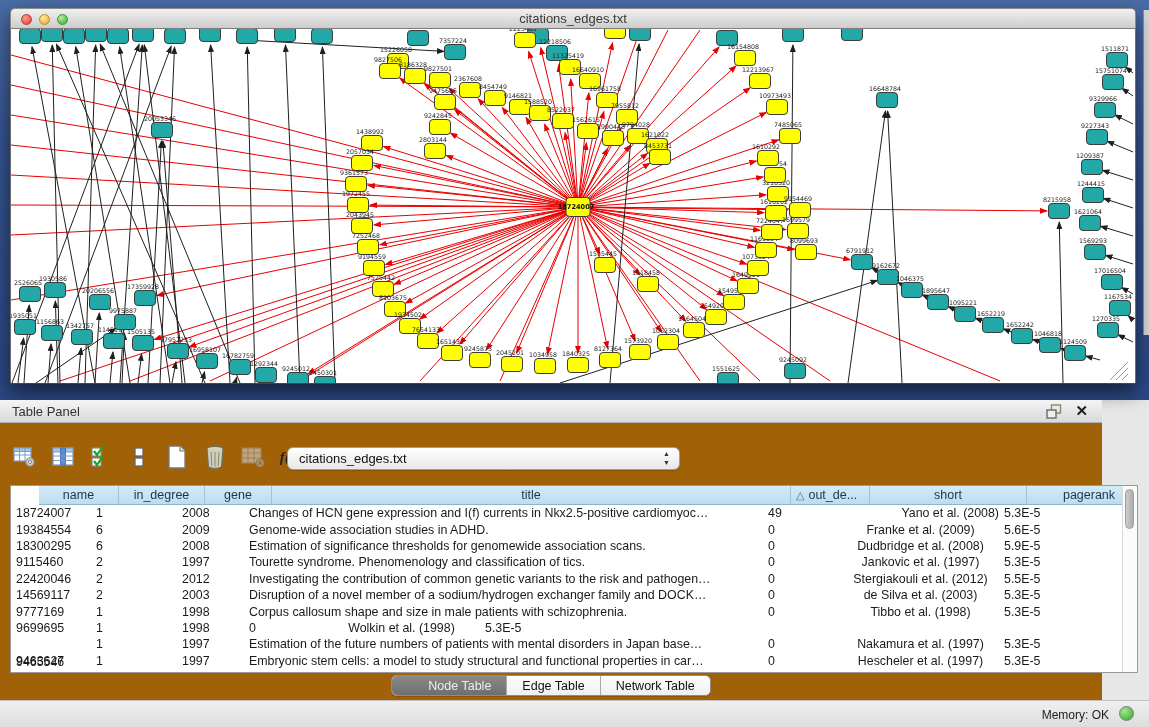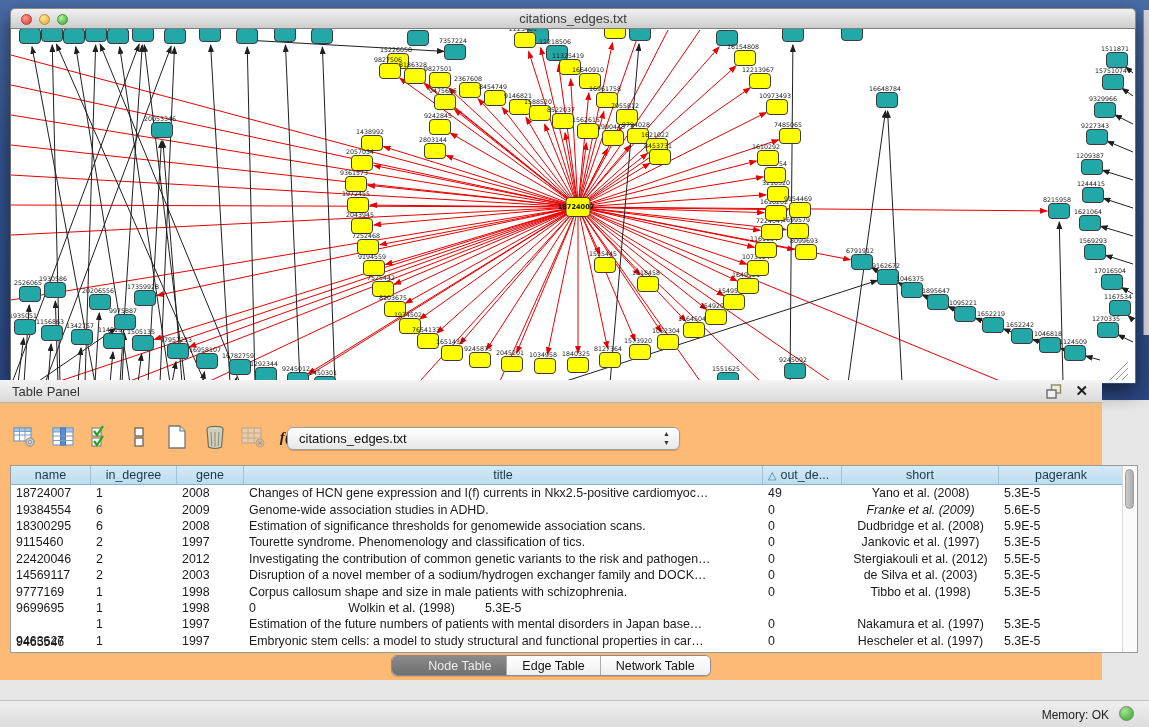--- a/index.html
+++ b/index.html
@@ -20,41 +20,41 @@
   .t-yellow { left:28px; background:radial-gradient(circle at 35% 30%,#FFE9A6,#F6BE50 60%,#E0A338); border:1px solid #BB8C2F; }
   .t-green  { left:46px; background:radial-gradient(circle at 35% 30%,#B9F0A3,#62C654 60%,#4AAD3E); border:1px solid #3E9635; }
   .net-title { text-align:center; font-size:13px; color:#3A3A3A; line-height:19px; }
   .net-canvas { position:relative; width:100%; height:354px; background:#FFFFFF;
                 border-left:1px solid #6E6E6E; border-right:1px solid #6E6E6E; overflow:hidden; }
   .net-canvas svg { position:absolute; left:0; top:0; width:100%; height:100%; }
   .net-label { font-family:"DejaVu Sans",sans-serif; font-size:6.3px; fill:#1A1A1A; }
   .hub-label { font-family:"DejaVu Sans",sans-serif; font-size:6.6px; font-weight:bold; fill:#101010; }
 
   
-  .table-panel { position:absolute; left:0; top:380px; width:1102px; height:300px; background:#fdba74; }
+  .table-panel { position:absolute; left:0; top:400px; width:1102px; height:300px; background:#a16207; }
   .panel-titlebar { height:23px; background:linear-gradient(#F4F4F4,#DADADA);
                     border-bottom:1px solid #B2B2B2; position:relative; }
   .panel-title { position:absolute; left:12px; top:4px; font-size:13px; color:#333; }
   .float-btn { position:absolute; right:40px; top:4px; width:16px; height:15px; cursor:default; }
   .close-btn { position:absolute; right:14px; top:2px; font-size:15px; font-weight:bold; color:#1E1E1E; cursor:default; }
 
   .toolbar { position:absolute; left:12px; top:42px; height:30px; display:flex; align-items:center; gap:12px; }
   .tool-btn { width:26px; height:26px; display:flex; align-items:center; justify-content:center; }
   .fx-label { font-family:"Liberation Serif",serif; font-style:italic; font-weight:bold; font-size:15px; color:#222; }
 
   .dropdown { position:absolute; left:287px; top:47px; width:393px; height:23px;
               border:1px solid #9E9E9E; border-radius:6px;
               background:linear-gradient(#FFFFFF,#E7E7E7); box-shadow:0 1px 1px rgba(0,0,0,.18);
               font-size:13px; line-height:21px; padding-left:11px; color:#111; }
   .dd-arrows { position:absolute; right:9px; top:2px; font-size:7px; line-height:8.5px; color:#333; text-align:center; }
 
   .table-wrap { position:absolute; left:10px; top:85px; width:1128px; height:188px;
                 border:1px solid #9A9A9A; background:#FFF; overflow:hidden; }
   .hdr-row { display:flex; height:19px; background:linear-gradient(#D4EAF7,#BCDDEF);
-             border-bottom:1px solid #8FB3C8; font-size:12.5px; color:#17384C; }
+             border-bottom:1px solid #8FB3C8; font-size:12.5px; color:#17384C;margin-left:28px; }
   .hdr-cell { display:flex; align-items:center; justify-content:center;
               border-right:1px solid #9FC2D6; overflow:hidden; white-space:nowrap; flex:0 0 auto; }
   .hdr-cell.sortcol { justify-content:flex-start; padding-left:5px; }
   .sort-glyph { color:#3E7293; margin-right:4px; font-size:11px; }
   .data-row { display:flex; height:16.4px; align-items:center; font-size:12.4px; color:#1A1A1A; }
   .cell { flex:0 0 auto; padding-left:5px; overflow:hidden; white-space:nowrap; }
   .cell.center { text-align:center; padding-left:0; }
   .scrollbar { position:absolute; right:0; top:0; width:15px; height:186px;
                background:#FBFBFB; border-left:1px solid #DADADA; }
   .thumb { position:absolute; left:2px; top:3px; width:9px; height:40px; border-radius:5px;
@@ -600,30 +600,30 @@
         <div class="hdr-cell" style="width: 157px;">short</div>
         <div class="hdr-cell" style="width: 125px;">pagerank</div>
       </div>
     <div id="table-body">
         <div class="data-row">
           <div class="cell" style="width: 80px;">18724007</div>
           <div class="cell" style="width: 86px;">1</div>
           <div class="cell" style="width: 67px;">2008</div>
           <div class="cell" style="width: 519px;">Changes of HCN gene expression and I(f) currents in Nkx2.5-positive cardiomyoc…</div>
           <div class="cell" style="width: 79px;">49</div>
-          <div class="cell center" style="width: 157px;">Yano et al. (2008)</div>
+          <div class="cell center" style="width: 157px; text-align: right;">Yano et al. (2008)</div>
           <div class="cell" style="width: 125px;">5.3E-5</div>
         </div>
         <div class="data-row">
           <div class="cell" style="width: 80px;">19384554</div>
           <div class="cell" style="width: 86px;">6</div>
           <div class="cell" style="width: 67px;">2009</div>
           <div class="cell" style="width: 519px;">Genome-wide association studies in ADHD.</div>
           <div class="cell" style="width: 79px;">0</div>
-          <div class="cell center" style="width: 157px; font-style: italic;">Franke et al. (2009)</div>
+          <div class="cell center" style="width: 157px;">Franke et al. (2009)</div>
           <div class="cell" style="width: 125px;">5.6E-5</div>
         </div>
         <div class="data-row">
           <div class="cell" style="width: 80px;">18300295</div>
           <div class="cell" style="width: 86px;">6</div>
           <div class="cell" style="width: 67px;">2008</div>
           <div class="cell" style="width: 519px;">Estimation of significance thresholds for genomewide association scans.</div>
           <div class="cell" style="width: 79px;">0</div>
           <div class="cell center" style="width: 157px;">Dudbridge et al. (2008)</div>
           <div class="cell" style="width: 125px;">5.9E-5</div>

